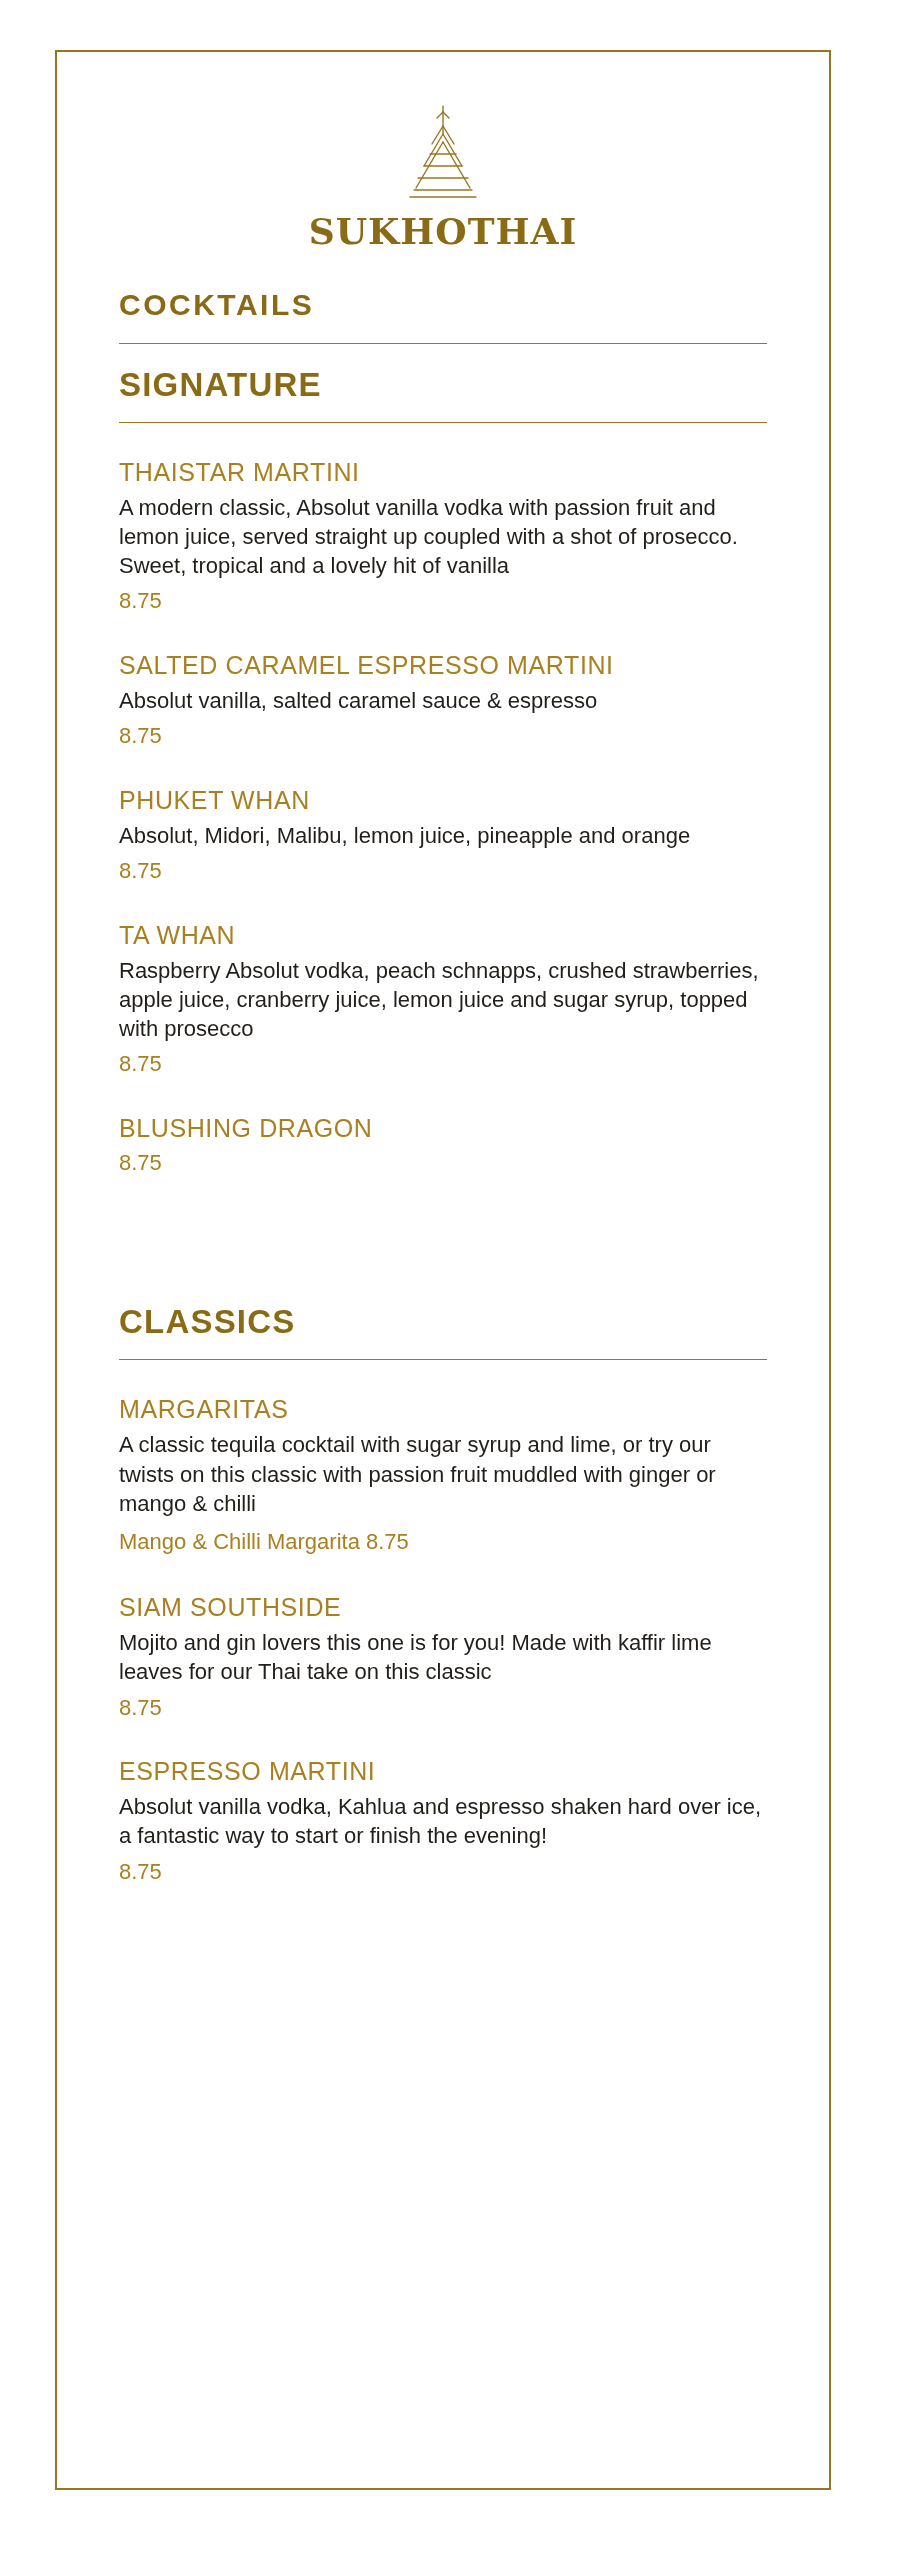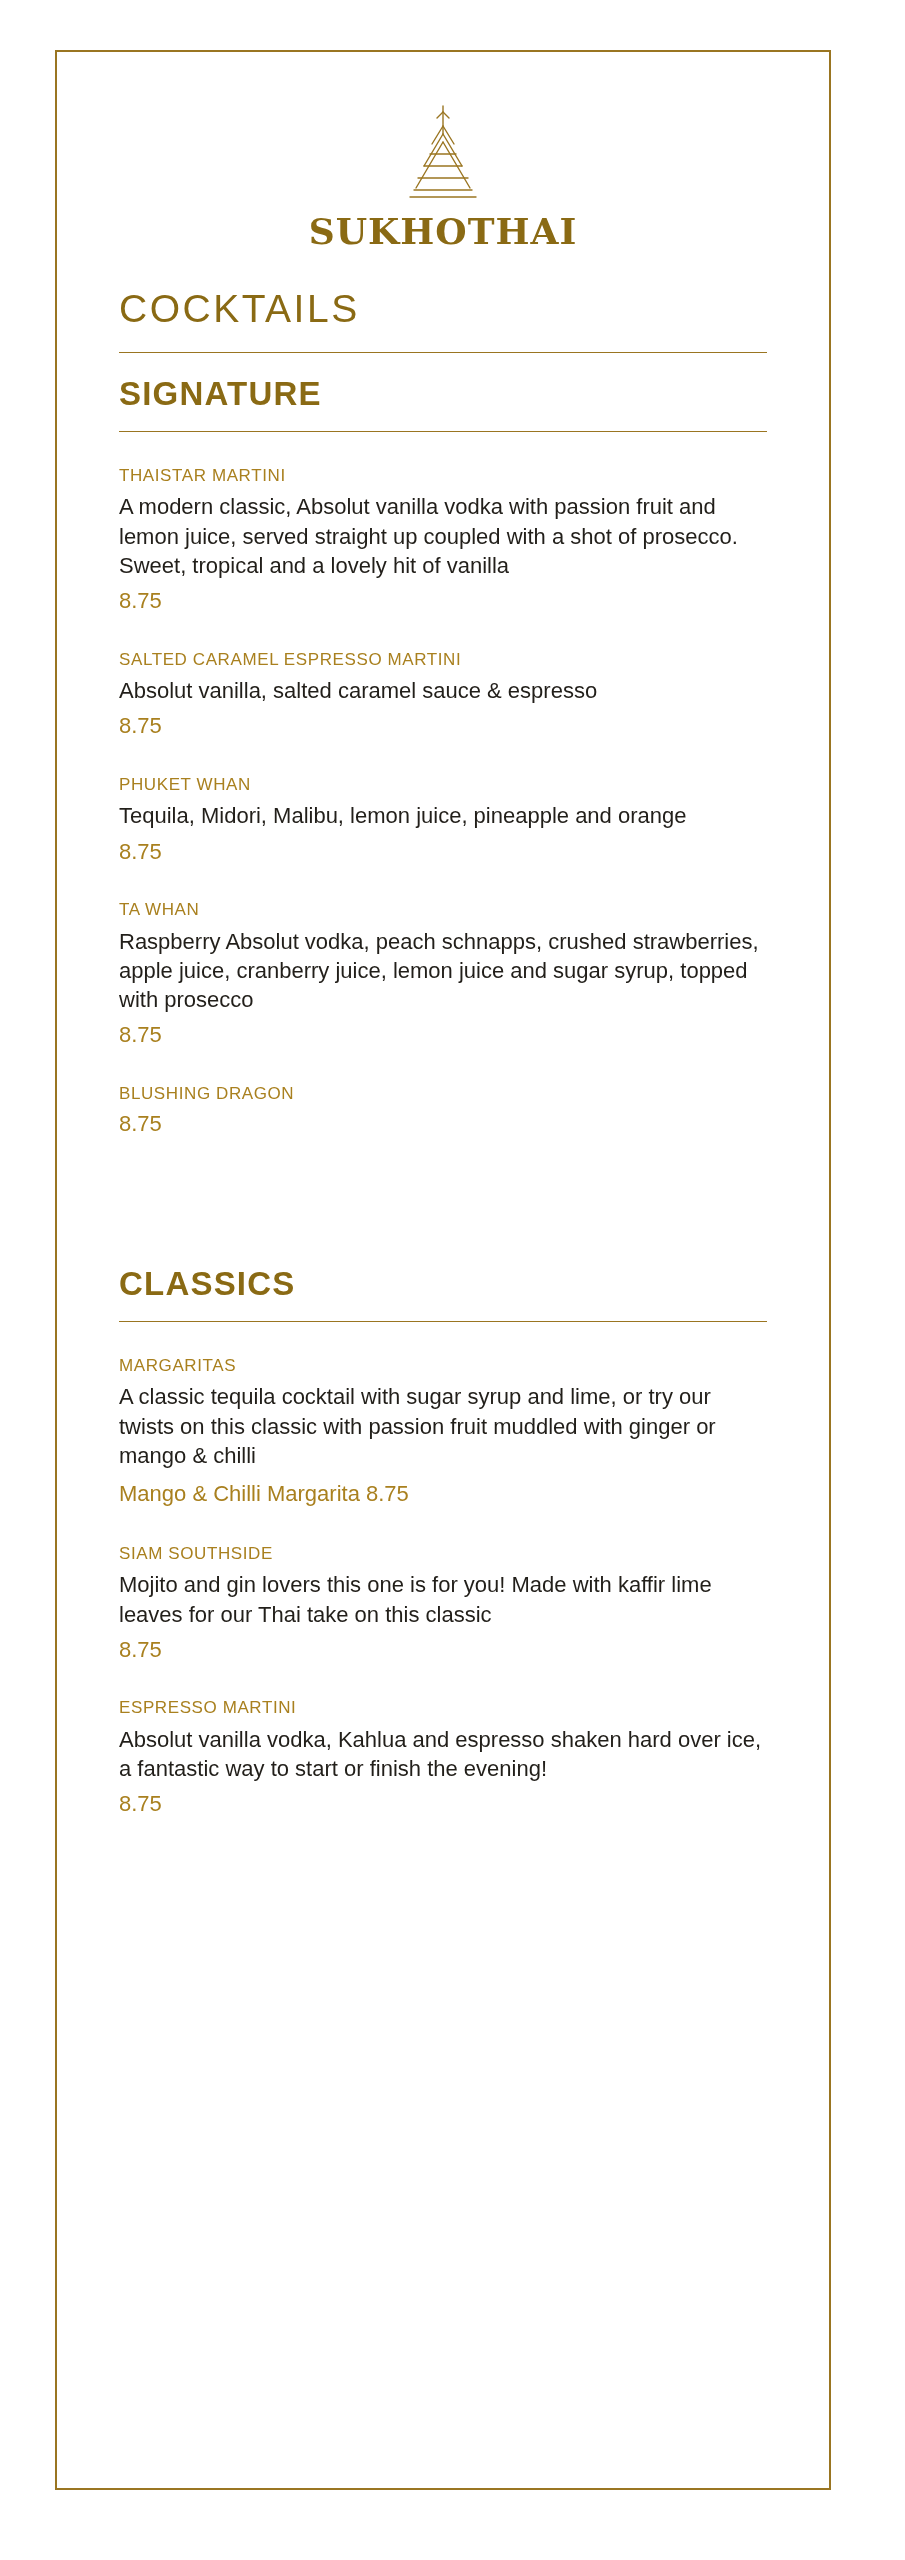--- a/index.html
+++ b/index.html
@@ -46,24 +46,24 @@
     font-weight: bold;
     font-size: 36px;
     letter-spacing: 1px;
     color: #8a6a14;
     text-transform: uppercase;
     line-height: 1;
   }
 
   
   .menu-title {
-    font-size: 39px;
+    font-size: 30px;
     letter-spacing: 2.5px;
     color: #8a6a14;
-    font-weight: normal;
+    font-weight: bold;
     margin: 12px 0 22px 0;
     line-height: 1.05;
   }
   .rule {
     border: 0;
     border-top: 1.5px solid #9a7521;
     margin: 0;
   }
   .section-title {
     font-size: 33px;
@@ -80,21 +80,21 @@
   }
 
   
   .items {
     margin-top: 34px;
   }
   .item {
     margin-bottom: 34px;
   }
   .item-name {
-    font-size: 17px;
+    font-size: 25px;
     letter-spacing: 0.6px;
     color: #a9801f;
     line-height: 1.2;
     margin-bottom: 6px;
   }
   .item-desc {
     font-size: 22px;
     color: #221f1a;
     line-height: 1.33;
     margin-bottom: 7px;
@@ -158,21 +158,21 @@
         </div>
 
         <div class="item">
           <div class="item-name">SALTED CARAMEL ESPRESSO MARTINI</div>
           <div class="item-desc">Absolut vanilla, salted caramel sauce &amp; espresso</div>
           <div class="item-price">8.75</div>
         </div>
 
         <div class="item">
           <div class="item-name">PHUKET WHAN</div>
-          <div class="item-desc">Tequila, Midori, Malibu, lemon juice, pineapple and orange</div>
+          <div class="item-desc">Absolut, Midori, Malibu, lemon juice, pineapple and orange</div>
           <div class="item-price">8.75</div>
         </div>
 
         <div class="item">
           <div class="item-name">TA WHAN</div>
           <div class="item-desc">Raspberry Absolut vodka, peach schnapps, crushed strawberries, apple juice, cranberry juice, lemon juice and sugar syrup, topped with prosecco</div>
           <div class="item-price">8.75</div>
         </div>
 
         <div class="item">

